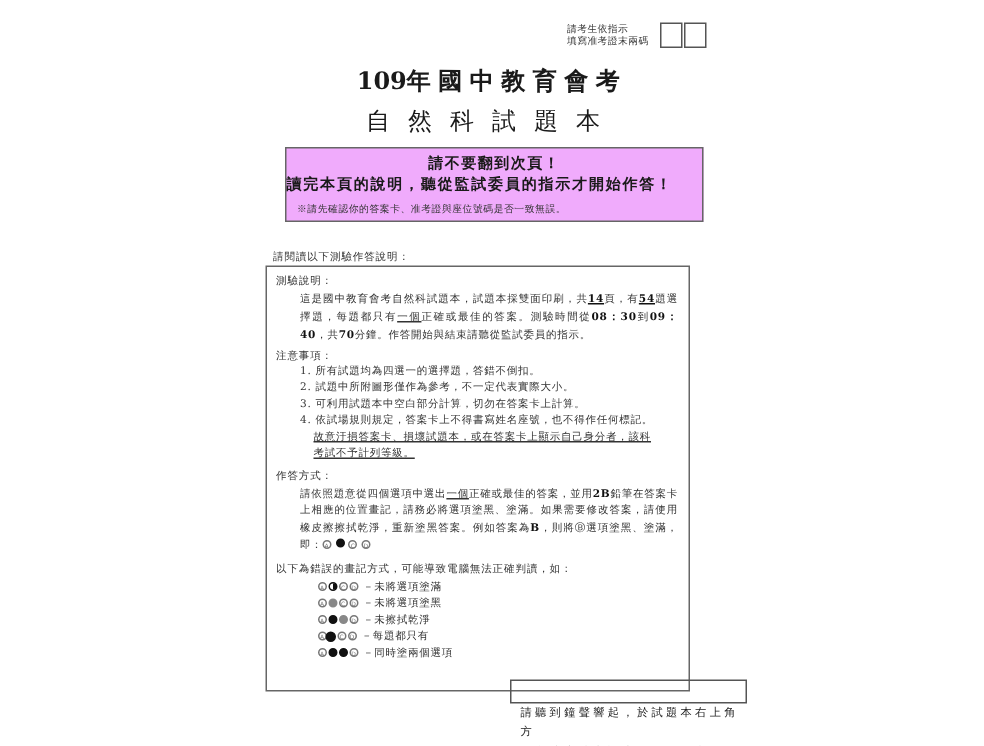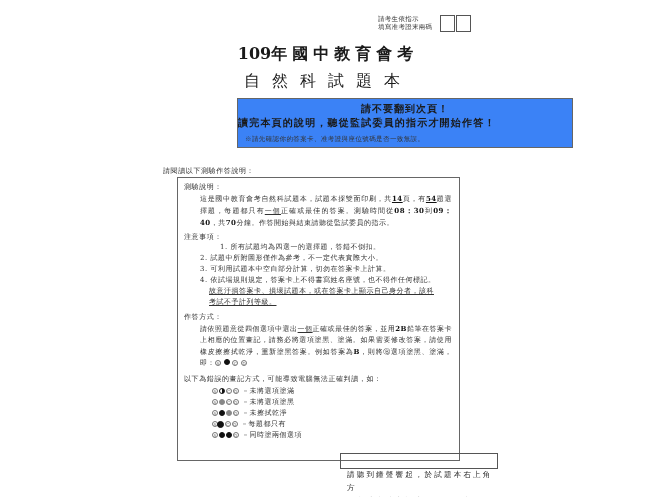--- a/index.html
+++ b/index.html
@@ -4,25 +4,25 @@
 <style>
   html,body{margin:0;padding:0;background:#ffffff;}
   body{width:656px;height:497px;position:relative;overflow:hidden;
        font-family:"DejaVu Serif","Liberation Serif",serif;color:#1a1a1a;}
   .abs{position:absolute;}
   .code-note{left:378px;top:15px;font-size:6.5px;line-height:8px;letter-spacing:0.3px;color:#333;}
   .code-box{top:15px;width:15px;height:17px;border:1px solid #555;box-sizing:border-box;}
   .title1{left:0;width:656px;top:44px;text-align:center;font-size:16px;font-weight:bold;letter-spacing:5px;}
   .title1 .num{letter-spacing:0;}
   .title2{left:0;width:656px;top:71px;text-align:center;font-size:16px;letter-spacing:12px;}
-  .warn-box{left:190px;top:98px;width:336px;height:50px;border:1px solid #666;box-sizing:border-box;background:#3b82f6;margin-left:47px;}
+  .warn-box{left:190px;top:98px;width:279px;height:50px;border:1px solid #666;box-sizing:border-box;background:#f0abfc;}
   .warn1{position:absolute;left:0;width:100%;top:3px;text-align:center;font-size:10px;font-weight:bold;letter-spacing:1px;}
   .warn2{position:absolute;left:0;width:100%;top:17px;text-align:left;font-size:10px;font-weight:bold;letter-spacing:1.2px;}
   .warn3{position:absolute;left:7px;top:36px;font-size:6.5px;color:#333;letter-spacing:0.4px;}
-  .intro{left:163px;top:166px;font-size:7px;letter-spacing:0.6px;color:#333;text-align:right;}
+  .intro{left:182px;top:166px;font-size:7px;letter-spacing:0.6px;color:#333;text-align:right;}
   .main-box{left:177px;top:177px;width:283px;height:284px;border:1px solid #666;box-sizing:border-box;}
   .sec-h{position:absolute;left:6px;font-size:7px;letter-spacing:0.6px;color:#333;}
   .para{position:absolute;left:22px;width:252px;font-size:7px;line-height:11px;letter-spacing:0.5px;color:#333;text-align:justify;}
   .para b{font-family:"DejaVu Serif",serif;font-weight:bold;color:#111;}
   .u{text-decoration:underline;}
   .li{position:absolute;left:22px;font-size:7px;line-height:11px;letter-spacing:0.5px;color:#333;white-space:nowrap;}
   .bub-row{position:absolute;left:34px;font-size:7px;letter-spacing:0.5px;color:#333;white-space:nowrap;display:flex;align-items:center;gap:1px;}
   .bub{display:inline-block;width:6px;height:6px;border-radius:50%;border:0.8px solid #777;box-sizing:border-box;font-size:4px;line-height:5px;text-align:center;color:#777;font-family:"DejaVu Sans",sans-serif;}
   .bub.full{background:#111;border-color:#111;}
   .bub.grey{background:#888;border-color:#888;}
@@ -52,21 +52,21 @@
 </div>
 
 <div class="abs intro">請閱讀以下測驗作答說明：</div>
 
 <div class="abs main-box">
 
   <div class="sec-h" style="top:4px;">測驗說明：</div>
   <div class="para" style="top:15px;"><span>這是國中教育會考自然科試題本，試題本採雙面印刷，共</span><b class="u">14</b><span>頁，有</span><b class="u">54</b><span>題選擇題，每題都只有</span><span class="u">一個</span><span>正確或最佳的答案。測驗時間從</span><b>08：30</b><span>到</span><b>09：40</b><span>，共</span><b>70</b><span>分鐘。作答開始與結束請聽從監試委員的指示。</span></div>
 
   <div class="sec-h" style="top:54px;">注意事項：</div>
-  <div class="li" style="top:64px;margin-left:20px;">1. 所有試題均為四選一的選擇題，答錯不倒扣。</div>
+  <div class="li" style="top:64px;">1. 所有試題均為四選一的選擇題，答錯不倒扣。</div>
   <div class="li" style="top:75px;">2. 試題中所附圖形僅作為參考，不一定代表實際大小。</div>
   <div class="li" style="top:86px;">3. 可利用試題本中空白部分計算，切勿在答案卡上計算。</div>
   <div class="li" style="top:97px;">4. 依試場規則規定，答案卡上不得書寫姓名座號，也不得作任何標記。</div>
   <div class="li u" style="top:108px;left:31px;">故意汙損答案卡、損壞試題本，或在答案卡上顯示自己身分者，該科</div>
   <div class="li u" style="top:119px;left:31px;">考試不予計列等級。</div>
 
   <div class="sec-h" style="top:134px;">作答方式：</div>
   <div class="para" style="top:145px;"><span>請依照題意從四個選項中選出</span><span class="u">一個</span><span>正確或最佳的答案，並用</span><b>2B</b><span>鉛筆在答案卡上相應的位置畫記，請務必將選項塗黑、塗滿。如果需要修改答案，請使用橡皮擦擦拭乾淨，重新塗黑答案。例如答案為</span><b>B</b><span>，則將</span><span>Ⓑ</span><span>選項塗黑、塗滿，即：</span><span><span class="bub">A</span> <span class="bub full"></span> <span class="bub">C</span> <span class="bub">D</span></span></div>
 
   <div class="sec-h" style="top:196px;">以下為錯誤的畫記方式，可能導致電腦無法正確判讀，如：</div>

